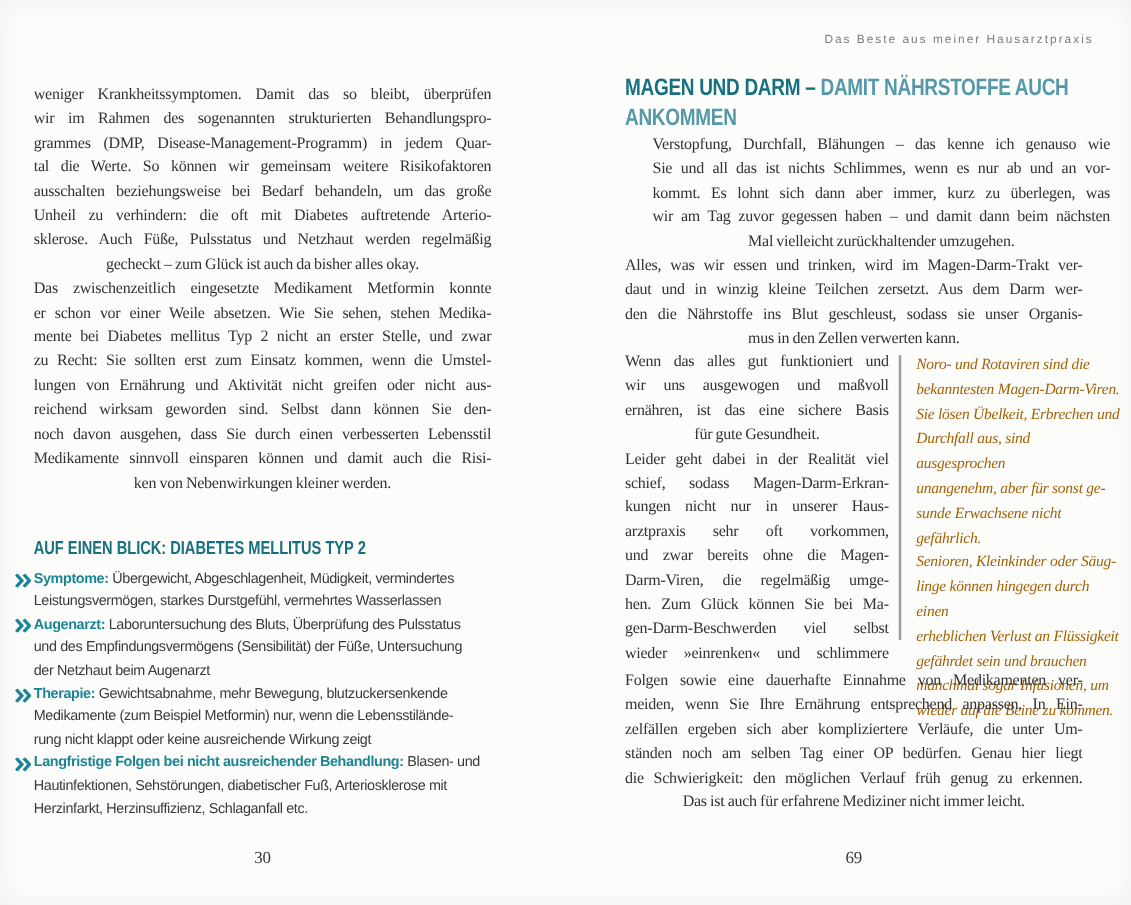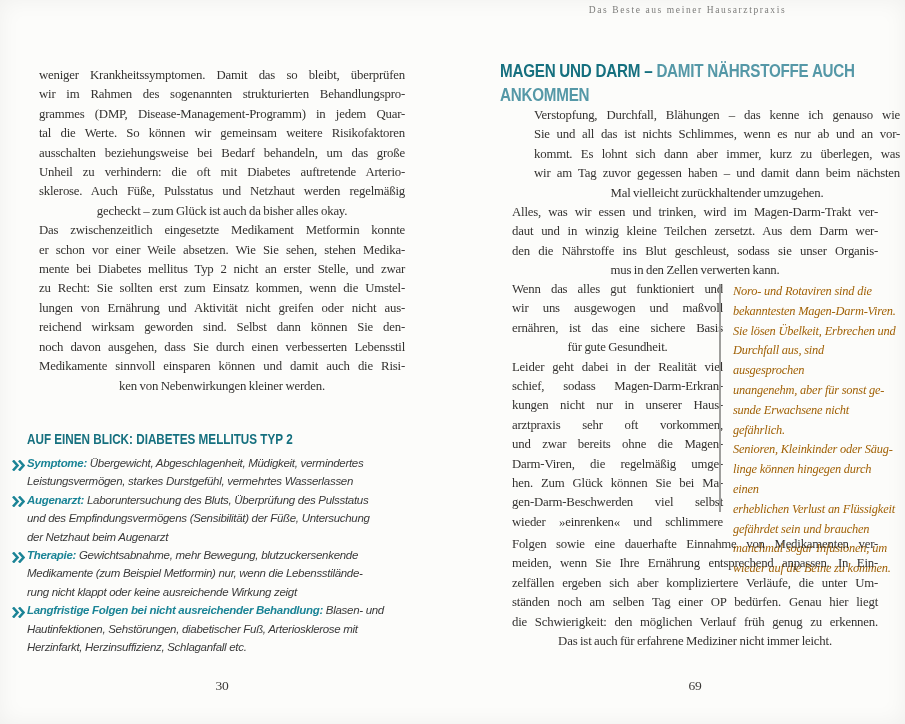--- a/index.html
+++ b/index.html
@@ -12,33 +12,32 @@
     color:#343230;
     font-family:"Liberation Serif","DejaVu Serif",serif;
   }
   
   .serif{
     font-size:12.8px;
     line-height:19.4px;
     letter-spacing:-0.2px;
     word-spacing:-0.4px;
     color:#343230;
-    margin-left:12px;
   }
   .plines{
     white-space:pre-line;
     text-align:justify;
     text-align-last:justify;
     -moz-text-align-last:justify;
   }
   .plast{text-align:center;}
   .running-head{
-    position:absolute;top:5px;left:500px;width:375px;
-    text-align:center;
-    font-family:Liberation Serif, serif;
+    position:absolute;top:26px;left:500px;width:375px;
+    text-align:right;
+    font-family:Liberation Sans, sans-serif;
     font-size:9.5px;letter-spacing:1.6px;color:#7c7c7a;
   }
   .chapter-heading{
     position:absolute;top:59px;left:500px;
     margin:0;
     font-family:"Liberation Sans","DejaVu Sans",sans-serif;
     font-weight:bold;font-size:19px;line-height:24px;
     letter-spacing:-0.3px;white-space:nowrap;
     transform:scaleX(0.8);transform-origin:0 0;
   }
@@ -52,21 +51,21 @@
     color:#16707f;white-space:nowrap;
     transform:scaleX(0.78);transform-origin:0 0;
   }
   
   .box-items{
     position:absolute;top:454px;left:12px;width:381px;
     font-family:"Liberation Sans","DejaVu Sans",sans-serif;
     font-size:11.5px;line-height:18.4px;letter-spacing:-0.3px;
     color:#3a3a3a;
   }
-  .box-item{position:relative;padding-left:15px;font-style:italic;}
+  .box-item{position:relative;padding-left:15px;}
   .chev{position:absolute;left:0;top:3.5px;}
   .box-label{font-weight:bold;color:#1b8496;}
   .box-text{white-space:pre-line;}
   
   .lp-body{position:absolute;top:66px;left:27px;width:366px;}
   .rp-p1{position:absolute;top:106px;left:522px;width:366px;}
   .rp-p2{position:absolute;top:203px;left:500px;width:366px;}
   .rp-col{position:absolute;top:280px;left:500px;width:211px;}
   .note-divider{position:absolute;top:284px;left:719px;width:1.5px;height:228px;background:#9e9e9c;}
   .margin-note{

